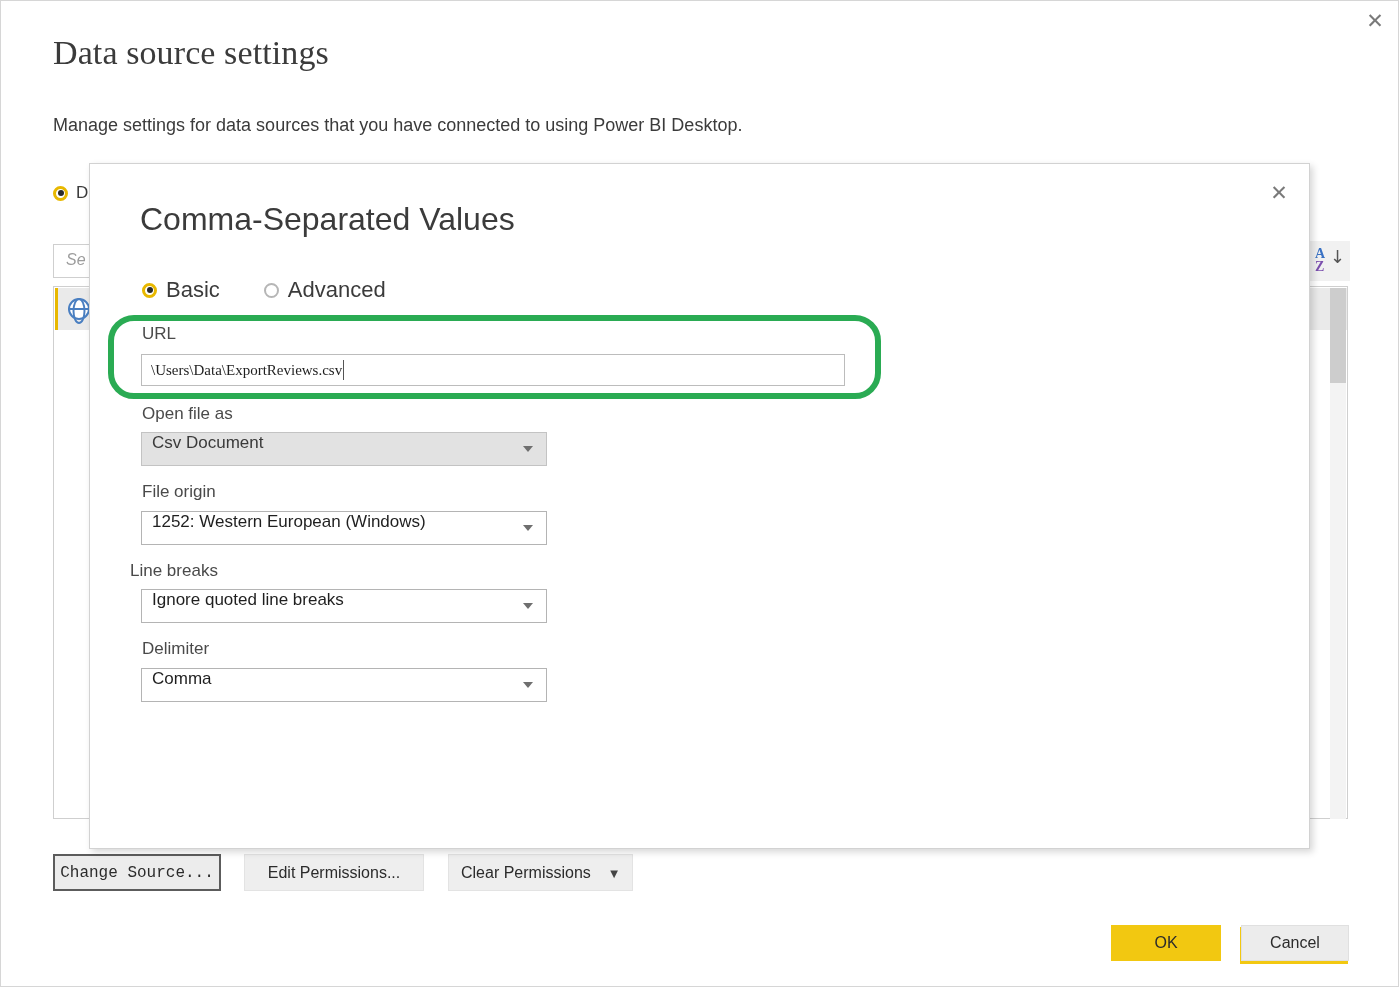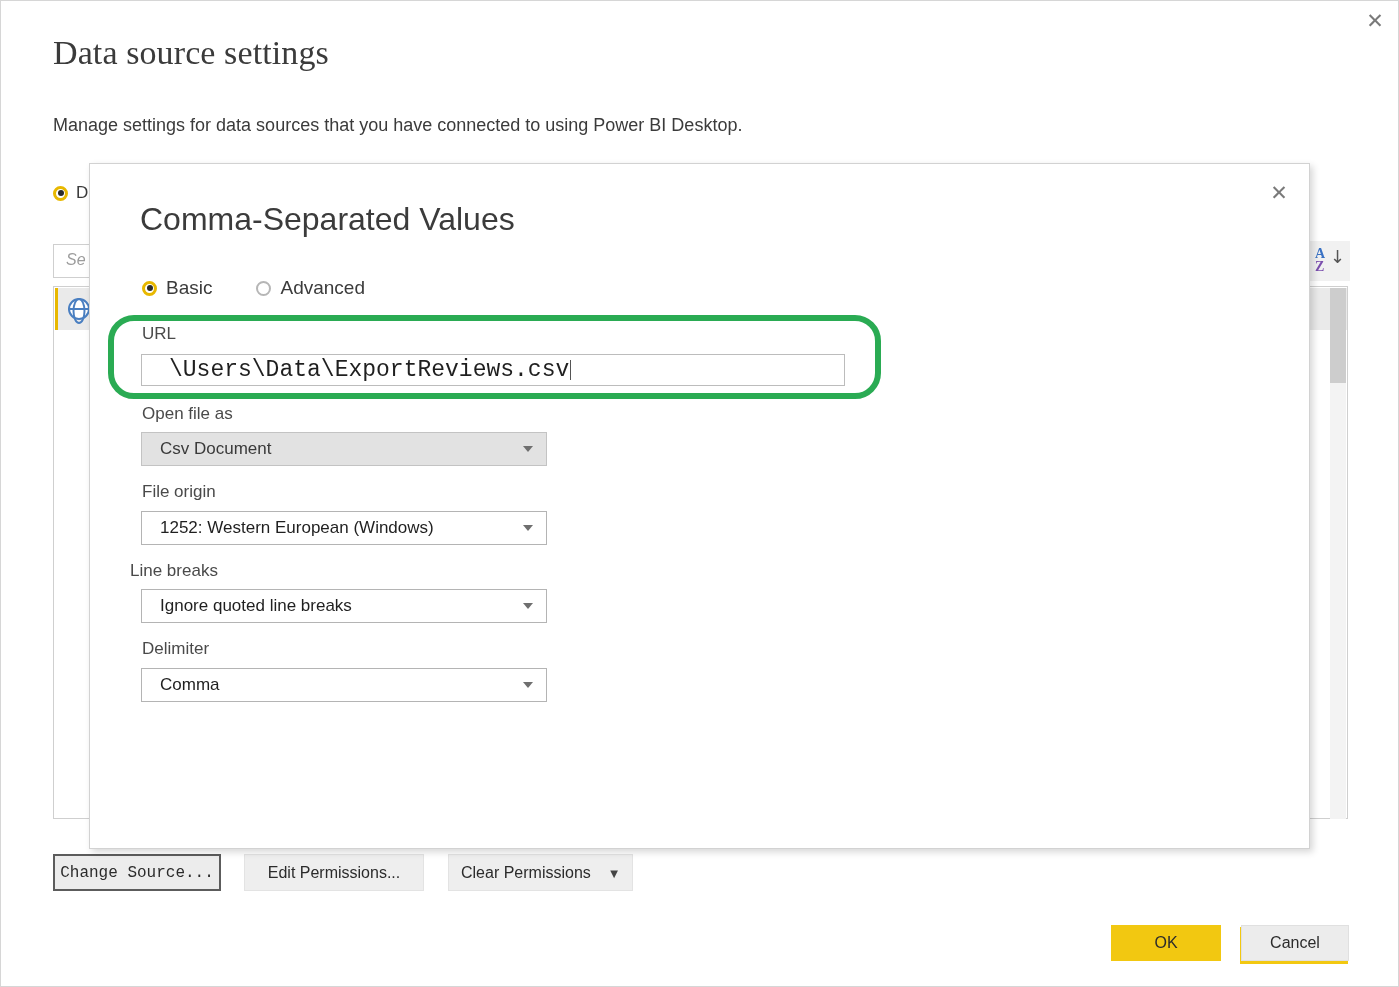--- a/index.html
+++ b/index.html
@@ -246,57 +246,57 @@
     left: 50px; top: 37px;
     font-size: 32px;
     font-weight: 400;
     color: #3b3b3b;
   }
 
   .mode-row {
     position: absolute;
     left: 52px; top: 113px;
     display: flex; align-items: center;
-    font-size: 19px;
+    font-size: 22px;
     color: #3b3b3b;
   }
   .mode-opt { display: flex; align-items: center; gap: 9px; cursor: pointer; }
   .mode-opt + .mode-opt { margin-left: 44px; }
 
   .field-label {
     position: absolute;
     font-size: 17px;
     color: #4a4a4a;
   }
   .field-input {
     position: absolute;
     border: 1px solid #bcbcbc;
     background: #ffffff;
-    font-family: Liberation Mono, monospace;
-    font-size: 23px;
+    font-family: Liberation Serif, serif;
+    font-size: 15px;
     color: #1f1f1f;
-    padding: 0 27px;
+    padding: 0 9px;
     display: flex; align-items: center;
   }
   .caret-bar {
     display: inline-block;
     width: 1px;
     height: 20px;
     background: #555;
     margin-left: 1px;
   }
 
   .combo {
     position: absolute;
     border: 1px solid #b4b4b4;
     background: #ffffff;
     font-size: 17px;
     color: #1f1f1f;
-    display: flex; align-items: center;
-    padding-left: 18px;
+    display: flex; align-items: flex-start;
+    padding-left: 10px;
     cursor: pointer;
     user-select: none;
   }
   .combo.disabled {
     background: #e2e2e2;
     border-color: #c3c3c3;
     color: #3a3a3a;
   }
   .combo .arrow {
     position: absolute;

